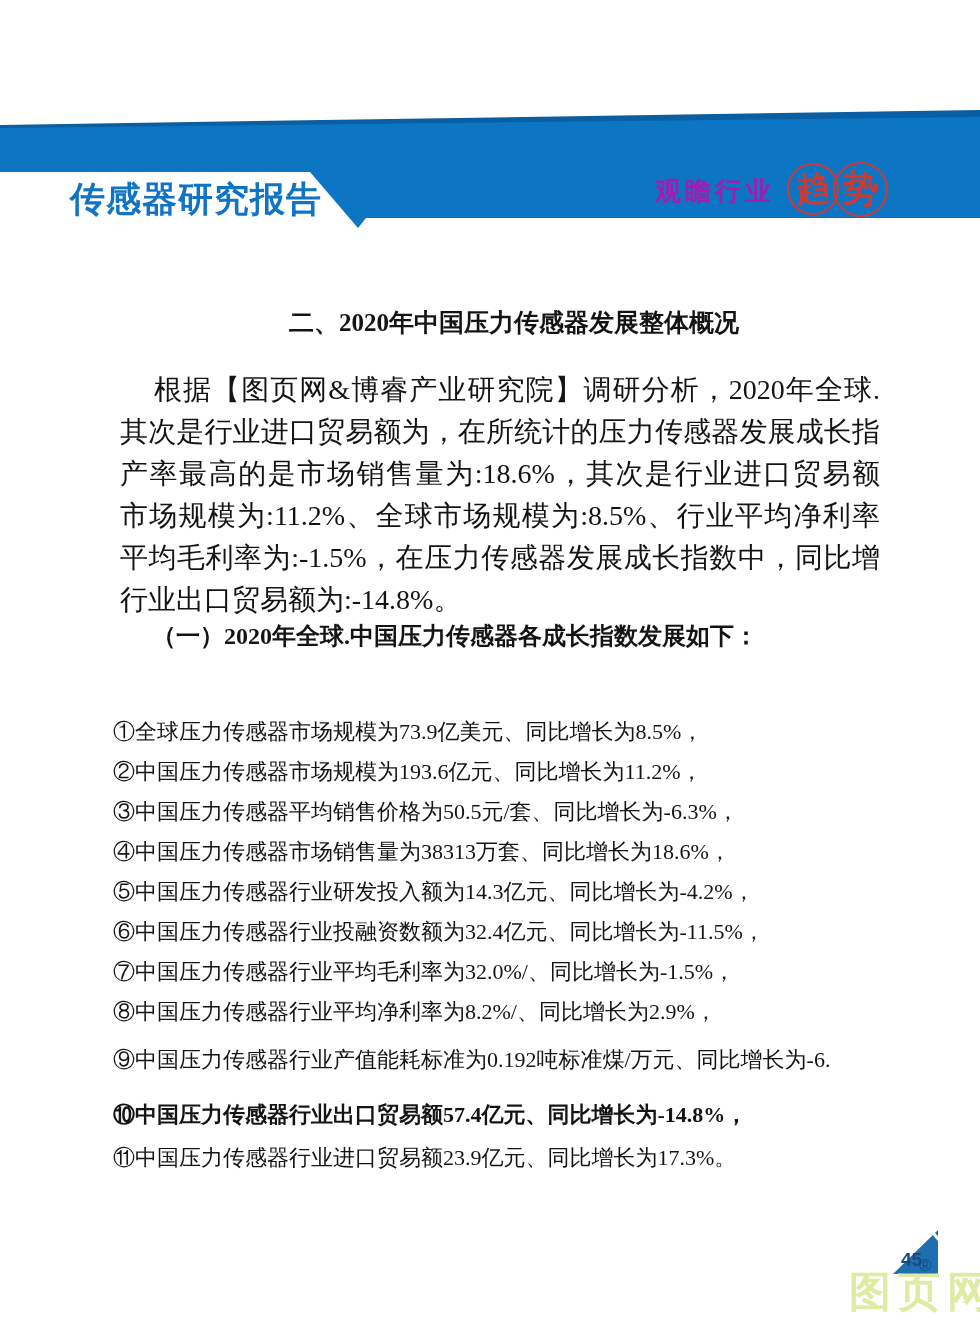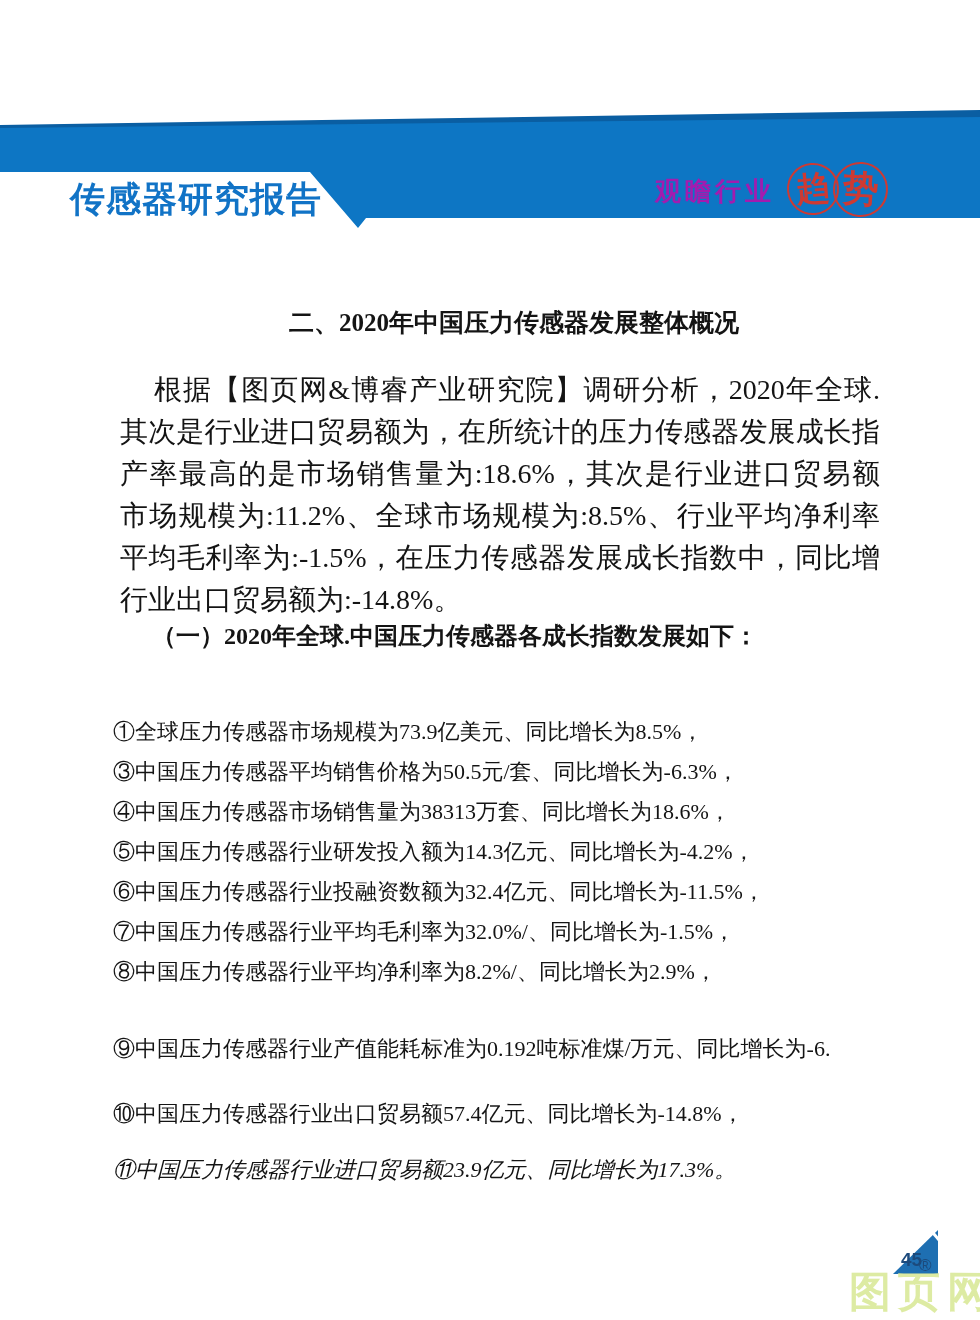--- a/index.html
+++ b/index.html
@@ -46,23 +46,23 @@
   .intro .indent{padding-left:34px;}
   .subsection-title{
     position:absolute;left:152px;top:620px;width:780px;
     font-size:24px;font-weight:bold;white-space:nowrap;
   }
   .growth-list{
     position:absolute;left:113px;top:712px;width:867px;
     font-size:22px;
   }
   .growth-list .item{height:40px;line-height:40px;white-space:nowrap;overflow:hidden;}
-  .growth-list .gap-lg{margin-top:37px;}
-  .growth-list .gap-md{margin-top:25px;}
-  .growth-list .gap-sm{margin-top:16px;font-style:italic;}
+  .growth-list .gap-lg{margin-top:8px;}
+  .growth-list .gap-md{margin-top:15px;font-weight:bold;}
+  .growth-list .gap-sm{margin-top:3px;}
   
   .corner-svg{position:absolute;left:884px;top:1226px;}
   .page-number{
     position:absolute;left:901px;top:1249px;
     font-family:"Liberation Sans","DejaVu Sans",sans-serif;
     font-size:19px;font-weight:bold;color:var(--page-num-navy,#1c4a7c);
   }
   .reg-mark{
     position:absolute;left:919px;top:1256px;
     font-size:17px;color:var(--page-num-navy,#1c4a7c);
@@ -104,20 +104,21 @@
     <div class="line just">产率最高的是市场销售量为:18.6%，其次是行业进口贸易额为:17.3%、中国</div>
     <div class="line just">市场规模为:11.2%、全球市场规模为:8.5%、行业平均净利率为:2.9%、行业</div>
     <div class="line just">平均毛利率为:-1.5%，在压力传感器发展成长指数中，同比增产率最低的是</div>
     <div class="line">行业出口贸易额为:-14.8%。</div>
   </div>
 
   <div class="subsection-title">（一）2020年全球.中国压力传感器各成长指数发展如下：</div>
 
   <div class="growth-list">
     <div class="item">①全球压力传感器市场规模为73.9亿美元、同比增长为8.5%，</div>
+    <div class="item">②中国压力传感器市场规模为193.6亿元、同比增长为11.2%，</div>
     <div class="item">③中国压力传感器平均销售价格为50.5元/套、同比增长为-6.3%，</div>
     <div class="item">④中国压力传感器市场销售量为38313万套、同比增长为18.6%，</div>
     <div class="item">⑤中国压力传感器行业研发投入额为14.3亿元、同比增长为-4.2%，</div>
     <div class="item">⑥中国压力传感器行业投融资数额为32.4亿元、同比增长为-11.5%，</div>
     <div class="item">⑦中国压力传感器行业平均毛利率为32.0%/、同比增长为-1.5%，</div>
     <div class="item">⑧中国压力传感器行业平均净利率为8.2%/、同比增长为2.9%，</div>
     <div class="item gap-lg">⑨中国压力传感器行业产值能耗标准为0.192吨标准煤/万元、同比增长为-6.</div>
     <div class="item gap-md">⑩中国压力传感器行业出口贸易额57.4亿元、同比增长为-14.8%，</div>
     <div class="item gap-sm">⑪中国压力传感器行业进口贸易额23.9亿元、同比增长为17.3%。</div>
   </div>

